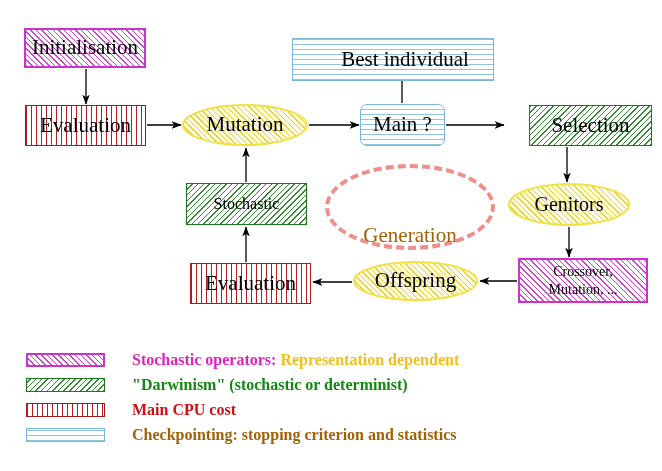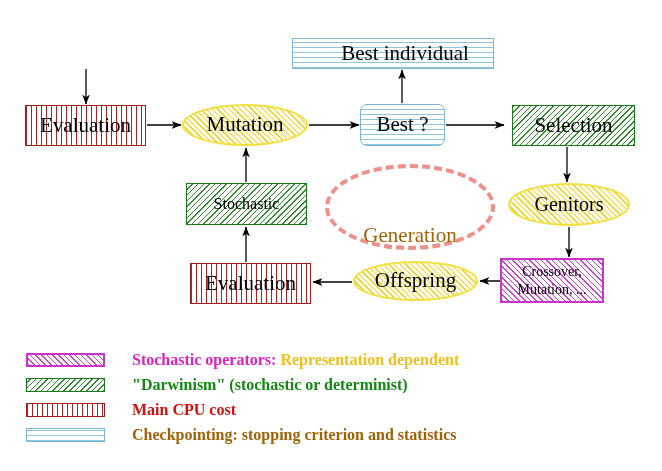--- a/index.html
+++ b/index.html
@@ -94,30 +94,30 @@
     background: transparent;
     border: 4px dashed #ee8f8a;
     border-radius: 50%;
     color: #a16207;
     align-items: flex-end;
   }
 
   
   #n-initialisation { left:24px;  top:28px;  width:122px; height:40px; font-size:21px; }
   #n-evaluation-top { left:25px;  top:105px; width:121px; height:41px; font-size:21px; }
-  #n-best           { left:292px; top:38px;  width:202px; height:31px; font-size:21px;padding-left:24px; }
+  #n-best           { left:292px; top:38px;  width:202px; height:43px; font-size:21px;padding-left:24px; }
   #n-parents        { left:182px; top:104px; width:126px; height:42px; font-size:21px; }
   #n-stop           { left:360px; top:104px; width:85px;  height:42px; font-size:21px; }
-  #n-selection      { left:512px; top:105px; width:123px; height:41px; font-size:21px; }
+  #n-selection      { left:529px; top:105px; width:123px; height:41px; font-size:21px; }
   #n-replacement    { left:186px; top:183px; width:121px; height:42px; font-size:16px; }
   #n-generation     { left:325px; top:164px; width:170px; height:86px; font-size:21px; }
   #n-genitors       { left:508px; top:183px; width:122px; height:43px; font-size:20px;text-align:right; }
   #n-evaluation-bot { left:190px; top:263px; width:121px; height:41px; font-size:21px; }
   #n-offspring      { left:353px; top:261px; width:125px; height:40px; font-size:21px; }
-  #n-crossover      { left:500px; top:258px; width:104px; height:45px; font-size:14px; }
+  #n-crossover      { left:518px; top:258px; width:130px; height:45px; font-size:14px; }
   #n-crossover .lbl { line-height: 1.22; }
 
   
   #legend {
     position: absolute;
     left: 26px;
     top: 347px;
     width: 612px;
     z-index: 4;
   }
@@ -166,35 +166,38 @@
       <line x1="446" y1="125" x2="504" y2="125"></line>
       <line x1="567" y1="147" x2="567" y2="182"></line>
       <line x1="569" y1="227" x2="569" y2="257"></line>
       <line x1="517" y1="281" x2="480" y2="281"></line>
       <line x1="352" y1="282" x2="313" y2="282"></line>
       <line x1="246" y1="262" x2="246" y2="227"></line>
       <line x1="246" y1="182" x2="246" y2="148"></line>
     </g>
   </svg>
 
+  <div class="node fill-magenta" id="n-initialisation">
+    <span class="lbl">Initialisation</span>
+  </div>
 
   <div class="node fill-red" id="n-evaluation-top">
     <span class="lbl">Evaluation</span>
   </div>
 
   <div class="node fill-blue" id="n-best">
     <span class="lbl">Best individual</span>
   </div>
 
   <div class="node fill-yellow-ellipse" id="n-parents">
     <span class="lbl">Mutation</span>
   </div>
 
   <div class="node fill-blue rounded" id="n-stop">
-    <span class="lbl">Best ?</span>
+    <span class="lbl">Main ?</span>
   </div>
 
   <div class="node fill-green" id="n-selection">
     <span class="lbl">Selection</span>
   </div>
 
   <div class="node fill-green" id="n-replacement">
     <span class="lbl">Stochastic</span>
   </div>
 

